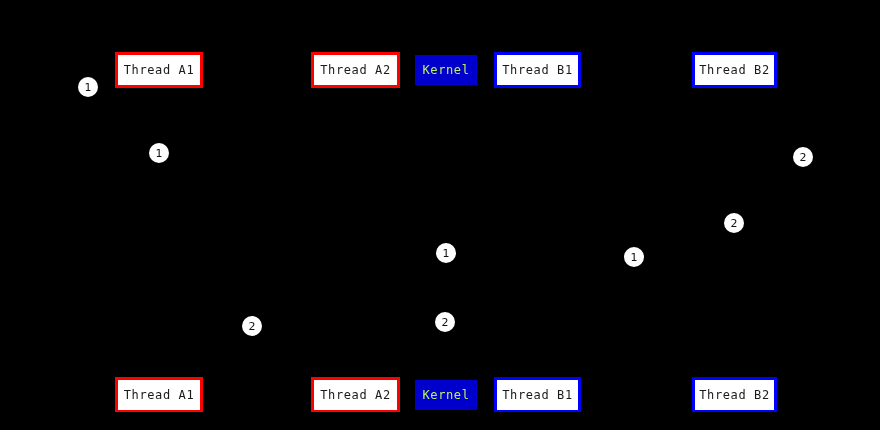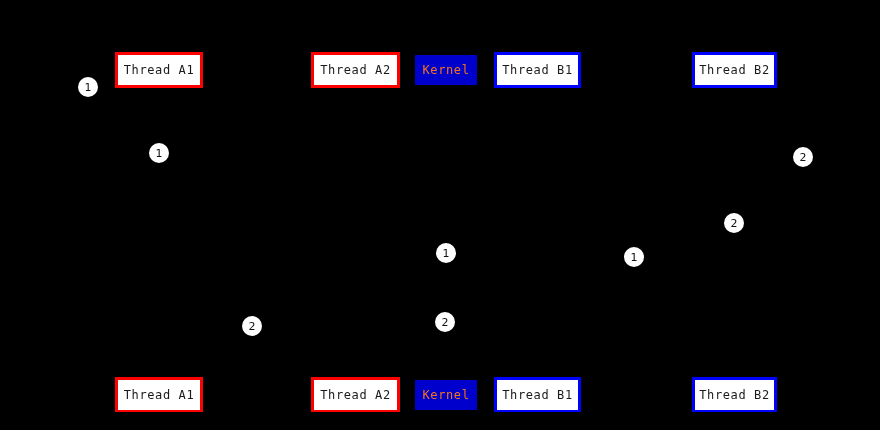--- a/index.html
+++ b/index.html
@@ -28,21 +28,21 @@
     white-space: nowrap;
     line-height: 1;
   }
   .participant.outline {
     background: #ffffff;
     color: #1a1a1a;
     border-width: 3px;
     border-style: solid;
   }
   .participant.filled {
-    color: #f97316;
+    color: #bef264;
     border: none;
   }
 
   
   .lifeline {
     position: absolute;
     width: 1px;
     background: #000000;
   }
 

